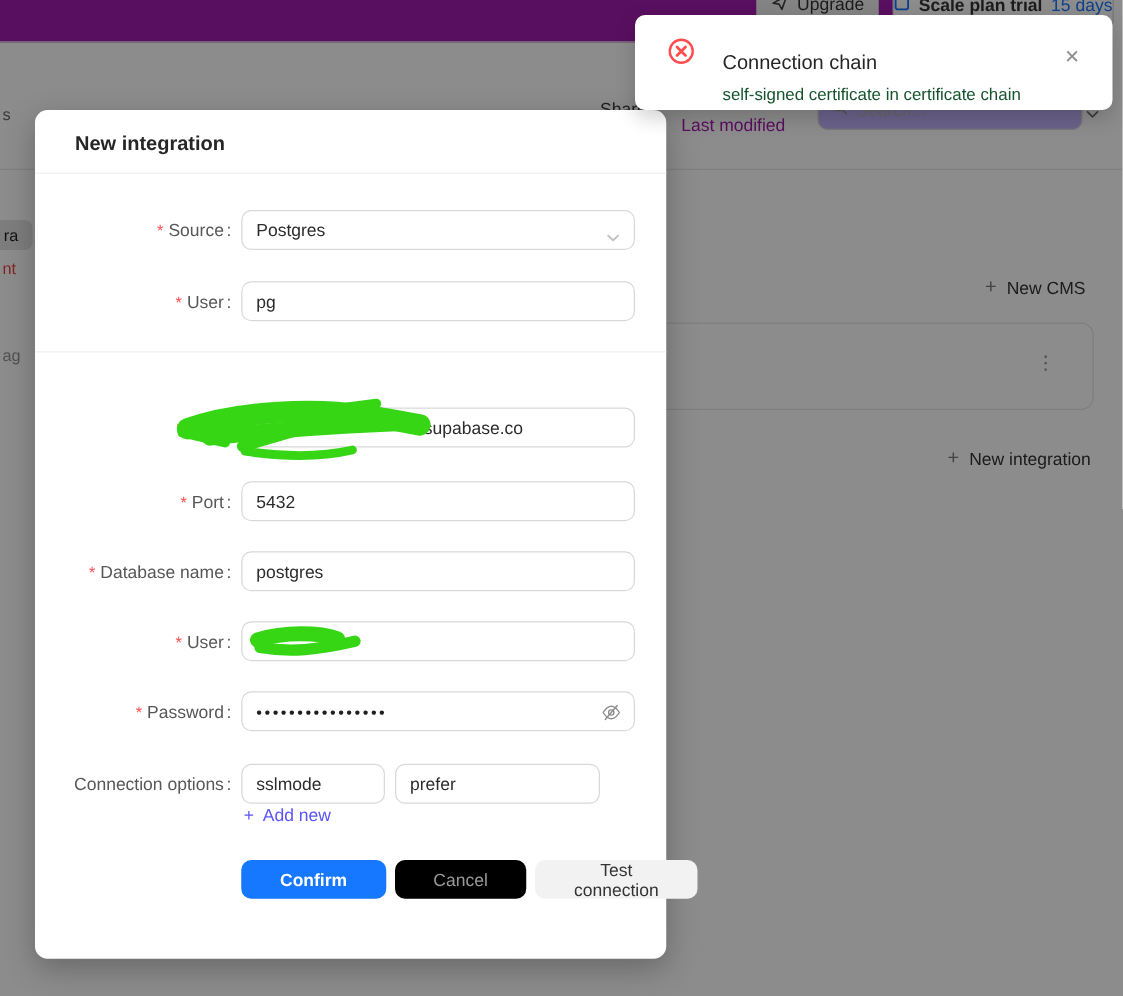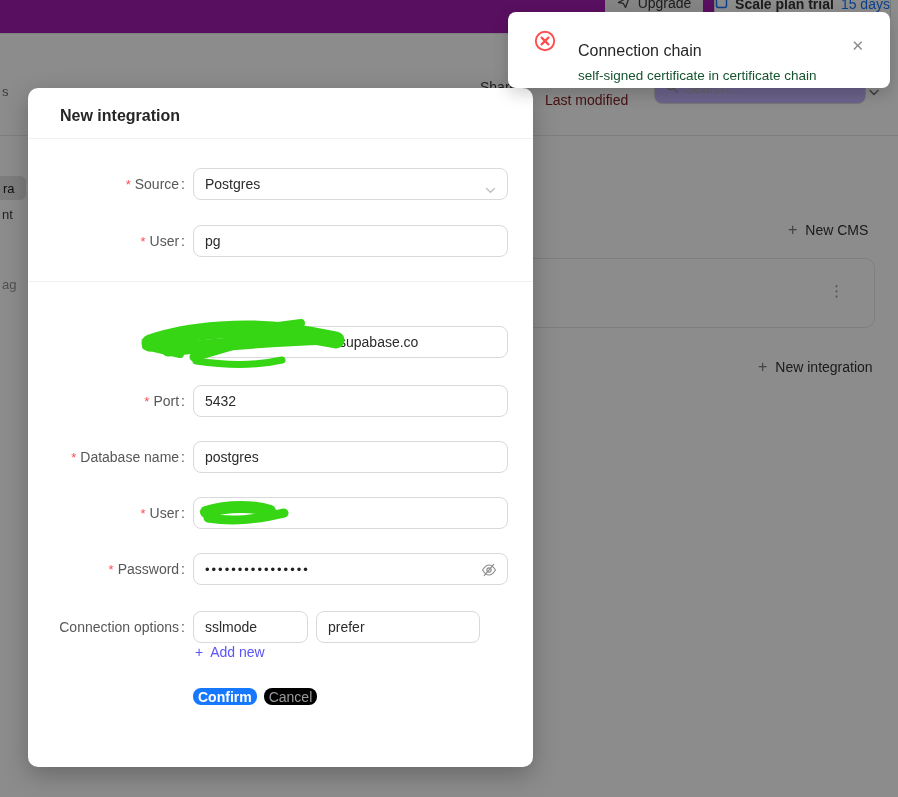--- a/index.html
+++ b/index.html
@@ -8,32 +8,32 @@
 
   
   .bg { position:absolute; inset:0; background:#fff; }
   .topbar { position:absolute; left:0; top:0; width:746px; height:34px; background:#a21caf; border-bottom:1px solid #e8e8e8; }
   .pill { position:absolute; display:flex; align-items:center; justify-content:center; gap:7px; font-size:14px; color:#333; }
   .upgrade-pill { left:605px; top:-16px; width:98px; height:38px; background:#f0f0f0; border-radius:10px; }
   .trial-pill { left:714px; top:-18px; width:177px; height:44px; background:#fff; border:1px solid #d9d9d9; border-radius:10px; font-weight:600; }
   .trial-days { color:#1677ff; font-weight:400; }
   .hdr-row-line { position:absolute; left:0; top:135px; width:898px; height:1px; background:#e8e8e8; }
   .col-shared { position:absolute; left:480px; top:79px; font-size:14px; color:#3b3b3b; }
-  .col-modified { position:absolute; left:545px; top:92px; font-size:14px; color:#7f1d1d; }
+  .col-modified { position:absolute; left:545px; top:92px; font-size:14px; color:#a21caf; }
   .search-box { position:absolute; left:654px; top:72px; width:212px; height:32px; border:1px solid #d9d9d9; border-radius:8px; background:#c4b5fd; display:flex; align-items:center; gap:7px; padding:0 10px; }
   .search-box input { border:none; outline:none; width:160px; font-size:14px; color:#333; font-family:"Liberation Sans",sans-serif; background:transparent; }
   .search-box input::placeholder { color:#b8b8b8; }
   .tbl-caret { position:absolute; left:869px; top:82px; color:#6f6f6f; }
   .plus-btn { position:absolute; display:flex; align-items:center; gap:8px; font-size:14px; color:#333; cursor:pointer; }
   .plus-btn .plus { color:#7a7a7a; font-size:16px; line-height:1; }
   .new-cms-btn { left:788px; top:222px; }
   .new-integration-btn { left:758px; top:359px; }
   .cms-card { position:absolute; left:448px; top:258px; width:427px; height:70px; background:#fff; border:1px solid #e5e5e5; border-radius:10px; }
   .card-ellipsis { position:absolute; right:30px; top:24px; color:#8c8c8c; font-size:15px; line-height:1; letter-spacing:0; cursor:pointer; }
-  .side-frag { position:absolute; left:2px; font-size:13px; color:#404040; }
+  .side-frag { position:absolute; left:2px; font-size:13px; color:#ef4444; }
   .frag-s { top:84px; color:#6d6d6d; }
   .frag-ra { left:0; top:176px; width:26px; height:24px; background:#e4e4e4; border-radius:0 6px 6px 0; display:flex; align-items:center; padding-left:3px; font-weight:500; color:#1f1f1f; }
   .frag-nt { top:207px; }
   .frag-ag { top:277px; color:#949494; }
 
   .mask { position:absolute; inset:0; background:rgba(0,0,0,0.45); }
 
   
   .notif { position:absolute; left:508px; top:12px; width:382px; height:76px; background:#fff; border-radius:8px;
            box-shadow:0 6px 16px rgba(0,0,0,0.18); z-index:30; }
@@ -63,21 +63,21 @@
   .pwd-dots { letter-spacing:2px; font-size:13px; color:#1f1f1f; }
   .eye-btn { position:absolute; right:10px; top:8px; cursor:pointer; }
 
   .import-link { position:absolute; top:210px; right:25px; font-size:14px; color:#1677ff; cursor:pointer; }
   .addnew { position:absolute; left:167px; top:556px; font-size:14px; color:#5a54f9; display:flex; gap:7px; align-items:center; cursor:pointer; }
   .scribble { position:absolute; pointer-events:none; }
   .scribble-host { left:110px; top:228px; }
   .scribble-user { left:166px; top:411px; }
 
   .btn-row { position:absolute; left:165px; top:600px; display:flex; gap:7px; }
-  .btn { height:17px; border:none; border-radius:8px; font-size:14px; padding:0 5px; display:flex; align-items:center; cursor:pointer;
+  .btn { height:31px; border:none; border-radius:8px; font-size:14px; padding:0 31px; display:flex; align-items:center; cursor:pointer;
          font-family:"Liberation Sans",sans-serif; }
   .btn-confirm { background:#1677ff; color:#fff; font-weight:600; }
   .btn-cancel { background:#000000; color:#9a9a9a; }
   .btn-test { background:#f2f2f2; color:#333; }
 </style>
 </head>
 <body>
 
 <div class="bg">
   <div class="topbar">
@@ -282,14 +282,15 @@
   </div>
 
   <div class="addnew">
     <span>+</span>
     <span>Add new</span>
   </div>
 
   <div class="btn-row">
     <button class="btn btn-confirm">Confirm</button>
     <button class="btn btn-cancel">Cancel</button>
+    <button class="btn btn-test">Test connection</button>
   </div>
 </div>
 
 </body></html>

